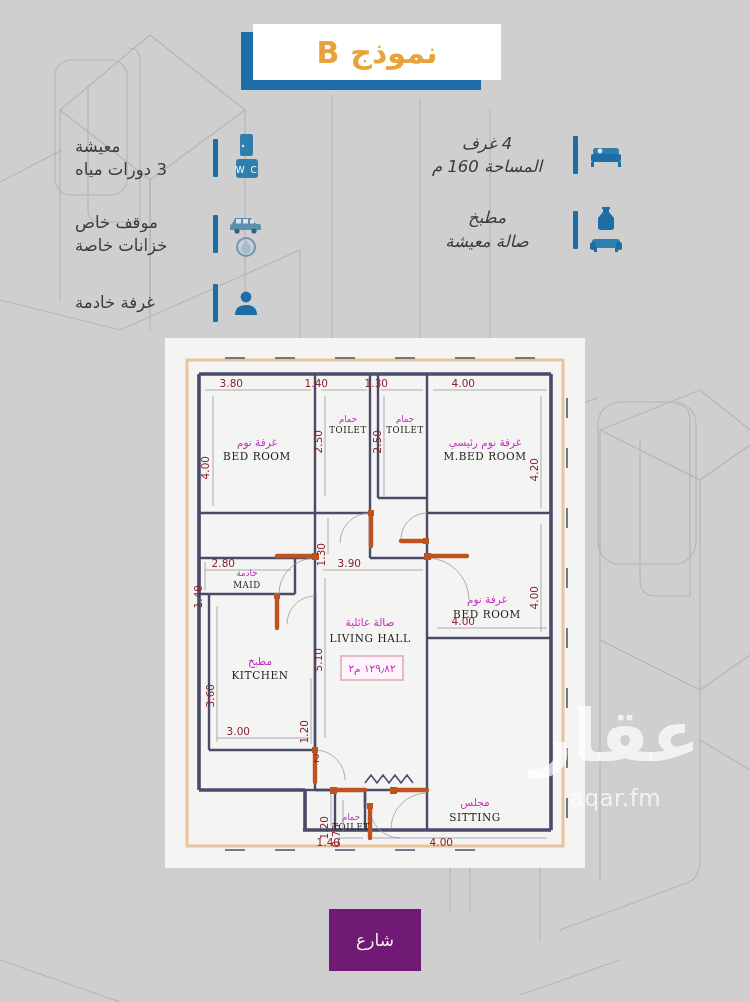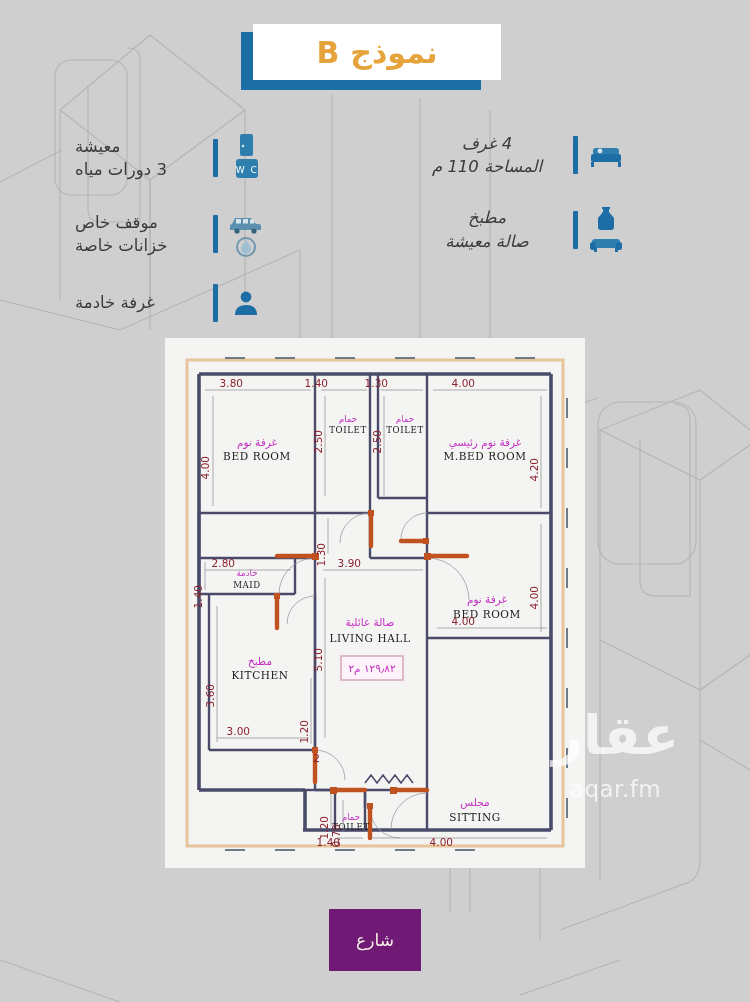--- a/index.html
+++ b/index.html
@@ -66,21 +66,21 @@
   .plan-inner { position:absolute; inset:0; }
   .plan-inner svg { width:100%; height:100%; display:block; }
 
   
   .watermark {
     position:absolute; left:528px; top:700px; width:175px; height:110px;
     z-index:6; pointer-events:none;
     display:flex; flex-direction:column; align-items:center; justify-content:center;
     color:rgba(255,255,255,.72);
   }
-  .wm-ar { font-size:54px; font-weight:bold; line-height:1; }
+  .wm-ar { font-size:72px; font-weight:bold; line-height:1; }
   .wm-en { font-size:23px; letter-spacing:.5px; margin-top:13px; direction:ltr; }
 
   
   .bottom-bar {
     position:absolute; left:0; top:905px; width:750px; height:70px; z-index:7;
     display:flex; align-items:center; justify-content:center; gap:0;
   }
   .street-box {
     width:92px; height:62px; background:#701a75;
     display:flex; align-items:center; justify-content:center;
@@ -154,21 +154,21 @@
         <rect x="4" y="6" width="26" height="7" rx="3" fill="#2e7fae"></rect>
         <circle cx="11" cy="9" r="2.4" fill="#d7e4ec"></circle>
         <rect x="2" y="12" width="30" height="8" rx="2" fill="#1d6ea6"></rect>
         <rect x="2" y="20" width="3" height="5" fill="#1d6ea6"></rect>
         <rect x="29" y="20" width="3" height="5" fill="#1d6ea6"></rect>
       </svg>
     </span>
     <span class="bar"></span>
     <span class="feat-texts">
       <span class="ln">4 غرف</span><br>
-      <span class="ln">المساحة 110 م</span>
+      <span class="ln">المساحة 160 م</span>
     </span>
   </div>
 
   <div class="feat-row">
     <span class="ico">
       <svg width="34" height="50" viewBox="0 0 34 50">
         <path d="M14 3 h6 v4 l5 6 v9 a3 3 0 0 1 -3 3 h-10 a3 3 0 0 1 -3 -3 v-9 l5 -6 z" fill="#1d6ea6"></path>
         <path d="M13 3 h8" stroke="#1d6ea6" stroke-width="2" fill="none"></path>
         <rect x="3" y="34" width="28" height="9" rx="3" fill="#2e7fae"></rect>
         <rect x="1" y="37" width="6" height="8" rx="2.5" fill="#1d6ea6"></rect>

